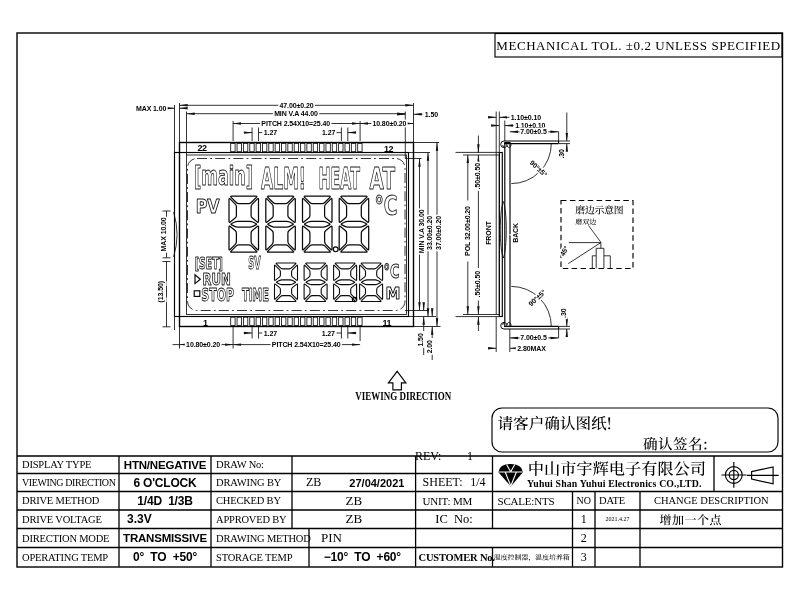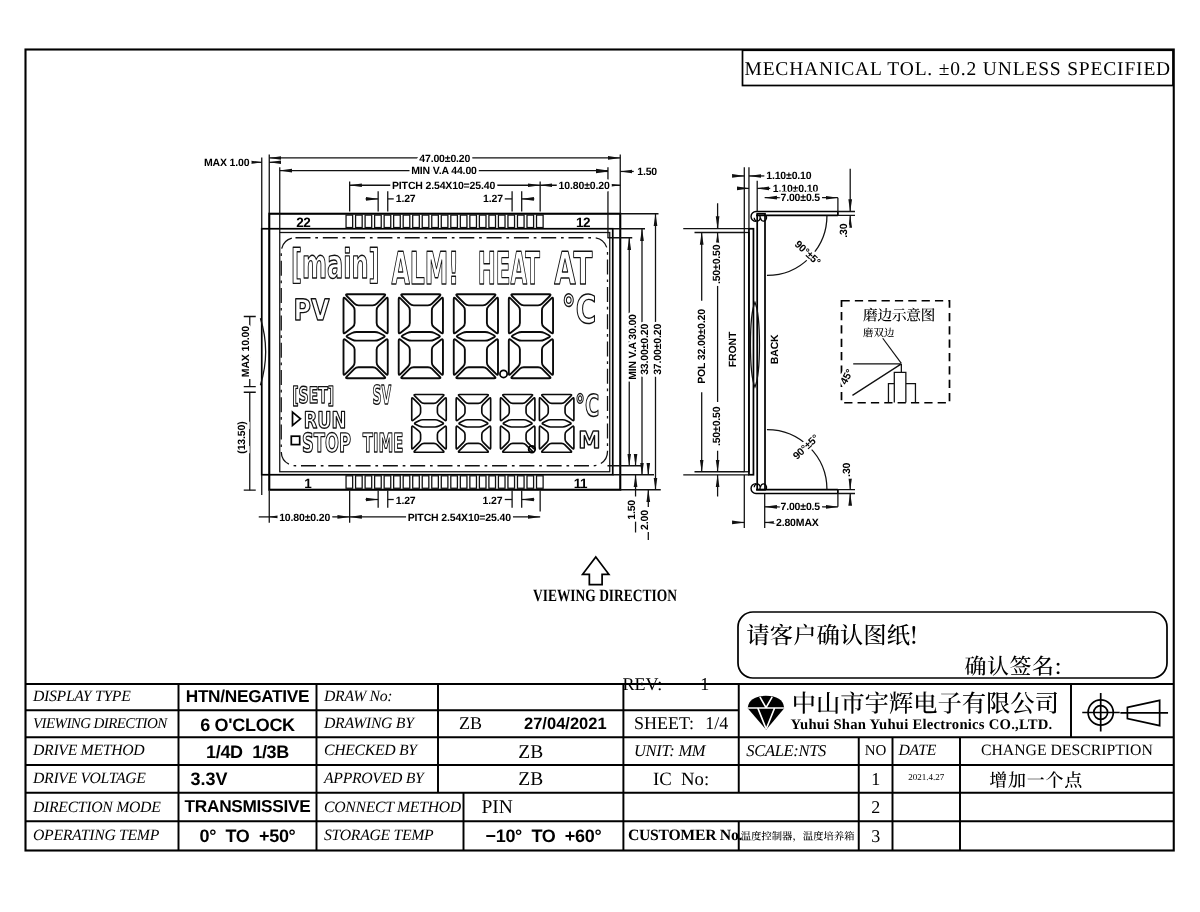--- a/index.html
+++ b/index.html
@@ -14,21 +14,21 @@
   .pinno{font-family:"Liberation Sans",sans-serif;font-size:9px;font-weight:bold;letter-spacing:-0.4px;}
   .toltxt{font-family:"Liberation Serif",serif;font-size:13px;letter-spacing:0.55px;}
   .vdtxt{font-family:"Liberation Serif",serif;font-size:11.5px;font-weight:bold;}
   .ln{stroke:#111;stroke-width:0.85;fill:none;}
   .ln2{stroke:#000;stroke-width:1.15;fill:none;}
   .ln3{stroke:#000;stroke-width:1.4;fill:none;}
   .grid{stroke:#000;stroke-width:1.3;}
   .cjk path{fill:#000;}
   
   .cell{position:absolute;display:flex;align-items:center;white-space:pre;z-index:3;box-sizing:border-box;}
-  .lbl{font-family:"Liberation Serif",serif;font-size:10.5px;padding-left:5px;letter-spacing:-0.2px;font-style:italic;}
+  .lbl{font-family:"Liberation Serif",serif;font-size:10.5px;padding-left:5px;letter-spacing:-0.2px;}
   .lblc{font-family:"Liberation Serif",serif;font-size:10.5px;justify-content:center;}
   .val{font-family:"Liberation Sans",sans-serif;font-size:11.5px;font-weight:bold;justify-content:center;letter-spacing:-0.2px;}
   .vall{font-family:"Liberation Sans",sans-serif;font-size:11.5px;font-weight:bold;padding-left:8px;}
   .ser12{font-family:"Liberation Serif",serif;font-size:12px;justify-content:center;}
   .big{font-family:"Liberation Serif",serif;font-size:15px;font-weight:bold;justify-content:center;letter-spacing:0.2px;}
   .flexbetween{justify-content:space-between;}
   .tiny{font-family:"Liberation Serif",serif;font-size:6px;justify-content:center;}
   .en{font-family:"Liberation Serif",serif;font-size:9.8px;font-weight:bold;letter-spacing:0.15px;}
 </style>
 </head>
@@ -476,21 +476,21 @@
 <div class="cell lbl" style="left:211px;top:491.5px;width:103px;height:18.5px">CHECKED BY</div>
 <div class="cell ser12" style="left:292px;top:491.5px;width:123.6px;height:18.5px;font-size:13px">ZB</div>
 
 <div class="cell lbl" style="left:17px;top:510px;width:102px;height:18.5px">DRIVE VOLTAGE</div>
 <div class="cell vall" style="left:119px;top:510px;width:92px;height:18.5px;font-size:12px">3.3V</div>
 <div class="cell lbl" style="left:211px;top:510px;width:81px;height:18.5px">APPROVED BY</div>
 <div class="cell ser12" style="left:292px;top:510px;width:123.6px;height:18.5px;font-size:13px">ZB</div>
 
 <div class="cell lbl" style="left:17px;top:528.5px;width:102px;height:19px">DIRECTION MODE</div>
 <div class="cell val" style="left:119px;top:528.5px;width:92px;height:19px">TRANSMISSIVE</div>
-<div class="cell lbl" style="left:211px;top:528.5px;width:98px;height:19px">CONNECT METHOD</div>
+<div class="cell lbl" style="left:211px;top:528.5px;width:98px;height:19px">DRAWING METHOD</div>
 <div class="cell ser12" style="left:309px;top:528.5px;width:106.6px;height:19px;font-size:13px;justify-content:flex-start;padding-left:12px">PIN</div>
 
 <div class="cell lbl" style="left:17px;top:547.5px;width:102px;height:19px">OPERATING TEMP</div>
 <div class="cell val" style="left:119px;top:547.5px;width:92px;height:19px;font-size:12px">0°  TO  +50°</div>
 <div class="cell lbl" style="left:211px;top:547.5px;width:98px;height:19px">STORAGE TEMP</div>
 <div class="cell val" style="left:309px;top:547.5px;width:106.6px;height:19px;font-size:12px">−10°  TO  +60°</div>
 
 <div class="cell ser12 flexbetween" style="left:408px;top:456px;width:76.9px;height:17.5px;padding:0 12px 16px 7px">
   <span>REV:</span>
   <span>1</span>

